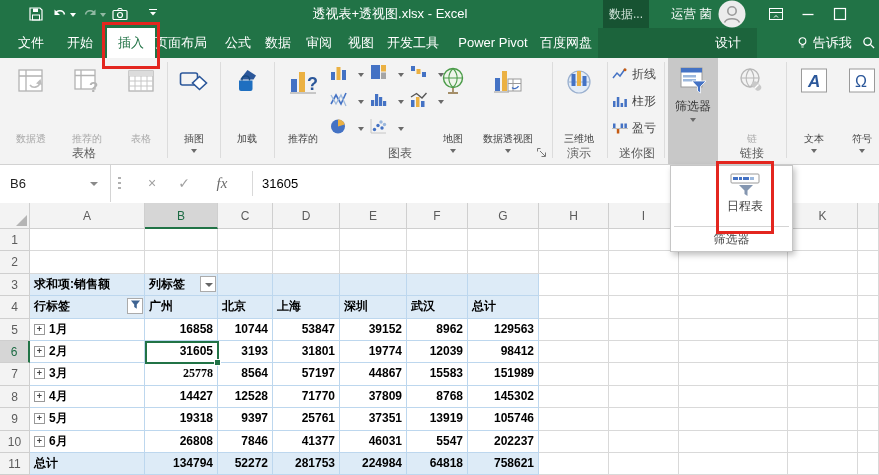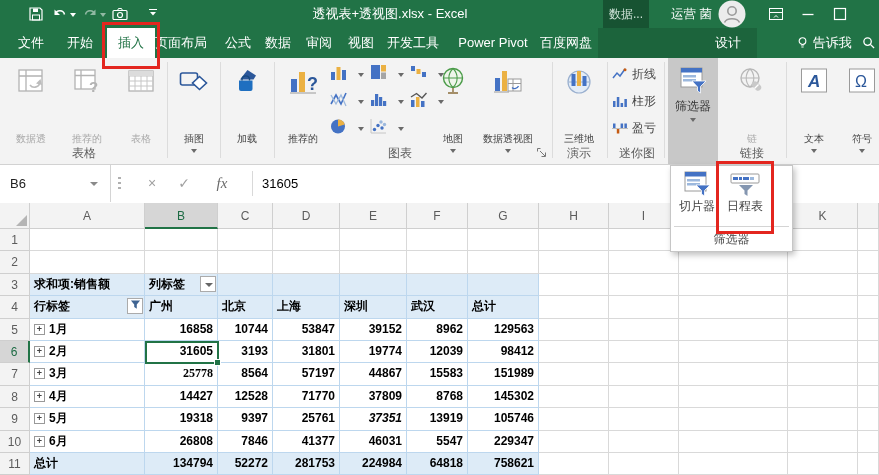--- a/index.html
+++ b/index.html
@@ -582,21 +582,21 @@
       </div>
       <div class="cell pv bold num" style="left: 145px; top: 408.2px; width: 73px; height: 22.4px;">
         <span class="txt">19318</span>
       </div>
       <div class="cell pv bold num" style="left: 218px; top: 408.2px; width: 55px; height: 22.4px;">
         <span class="txt">9397</span>
       </div>
       <div class="cell pv bold num" style="left: 273px; top: 408.2px; width: 67px; height: 22.4px;">
         <span class="txt">25761</span>
       </div>
-      <div class="cell pv bold num" style="left: 340px; top: 408.2px; width: 67px; height: 22.4px; font-style: italic;">
+      <div class="cell pv bold num" style="left: 340px; top: 408.2px; width: 67px; height: 22.4px;">
         <span class="txt">37351</span>
       </div>
       <div class="cell pv bold num" style="left: 407px; top: 408.2px; width: 61px; height: 22.4px;">
         <span class="txt">13919</span>
       </div>
       <div class="cell pv bold num" style="left: 468px; top: 408.2px; width: 71px; height: 22.4px;">
         <span class="txt">105746</span>
       </div>
       <div class="cell" style="left: 539px; top: 408.2px; width: 70px; height: 22.4px;"></div>
       <div class="cell" style="left: 609px; top: 408.2px; width: 70px; height: 22.4px;"></div>
@@ -615,21 +615,21 @@
       <div class="cell pv bold num" style="left: 273px; top: 430.6px; width: 67px; height: 22.4px;">
         <span class="txt">41377</span>
       </div>
       <div class="cell pv bold num" style="left: 340px; top: 430.6px; width: 67px; height: 22.4px;">
         <span class="txt">46031</span>
       </div>
       <div class="cell pv bold num" style="left: 407px; top: 430.6px; width: 61px; height: 22.4px;">
         <span class="txt">5547</span>
       </div>
       <div class="cell pv bold num" style="left: 468px; top: 430.6px; width: 71px; height: 22.4px;">
-        <span class="txt">229347</span>
+        <span class="txt">202237</span>
       </div>
       <div class="cell" style="left: 539px; top: 430.6px; width: 70px; height: 22.4px;"></div>
       <div class="cell" style="left: 609px; top: 430.6px; width: 70px; height: 22.4px;"></div>
       <div class="cell" style="left: 679px; top: 430.6px; width: 109px; height: 22.4px;"></div>
       <div class="cell" style="left: 788px; top: 430.6px; width: 70px; height: 22.4px;"></div>
       <div class="cell" style="left: 858px; top: 430.6px; width: 21px; height: 22.4px;"></div>
       <div class="cell pv hdrblue bold" style="left: 30px; top: 453px; width: 115px; height: 22.4px;">
         <span class="txt">总计</span>
       </div>
       <div class="cell pv hdrblue bold num" style="left: 145px; top: 453px; width: 73px; height: 22.4px;">
@@ -653,30 +653,20 @@
       <div class="cell" style="left: 539px; top: 453px; width: 70px; height: 22.4px;"></div>
       <div class="cell" style="left: 609px; top: 453px; width: 70px; height: 22.4px;"></div>
       <div class="cell" style="left: 679px; top: 453px; width: 109px; height: 22.4px;"></div>
       <div class="cell" style="left: 788px; top: 453px; width: 70px; height: 22.4px;"></div>
       <div class="cell" style="left: 858px; top: 453px; width: 21px; height: 22.4px;"></div>
     </div>
   <div id="selcell" style="left:145px;top:341px;width:74px;height:23px"></div>
   <div id="selhandle" style="left:214px;top:359px"></div>
 
   <div id="popup">
-    <div class="ptile" style="left:3px">
-      <svg width="28" height="26" viewBox="0 0 28 26">
-          <rect x="2" y="1" width="21" height="19" fill="#fff" stroke="#9a9a9a"></rect>
-          <rect x="2" y="1" width="21" height="4.5" fill="#4472c4"></rect>
-          <rect x="4" y="8" width="13" height="2.5" fill="#9cb8dd"></rect>
-          <rect x="4" y="12" width="13" height="2.5" fill="#9cb8dd"></rect>
-          <path d="M13 14h14l-5.5 5.5V25l-3-2v-3.5z" fill="#4472c4" stroke="#fff" stroke-width="0.8"></path>
-        </svg>
-      <span>切片器</span>
-    </div>
     <div class="ptile" style="left:51px">
       <svg width="30" height="26" viewBox="0 0 30 26">
           <rect x="1" y="3" width="28" height="9" rx="1" fill="#fff" stroke="#9a9a9a"></rect>
           <rect x="3" y="6" width="5" height="3" fill="#4472c4"></rect>
           <rect x="9" y="6" width="3" height="3" fill="#4472c4"></rect>
           <rect x="13" y="6" width="6" height="3" fill="#4472c4"></rect>
           <rect x="20" y="6" width="4" height="3" fill="#9cb8dd"></rect>
           <path d="M9 14h14l-5.5 5.5V25l-3-2v-3.5z" fill="#8496b0"></path>
         </svg>
       <span>日程表</span>

